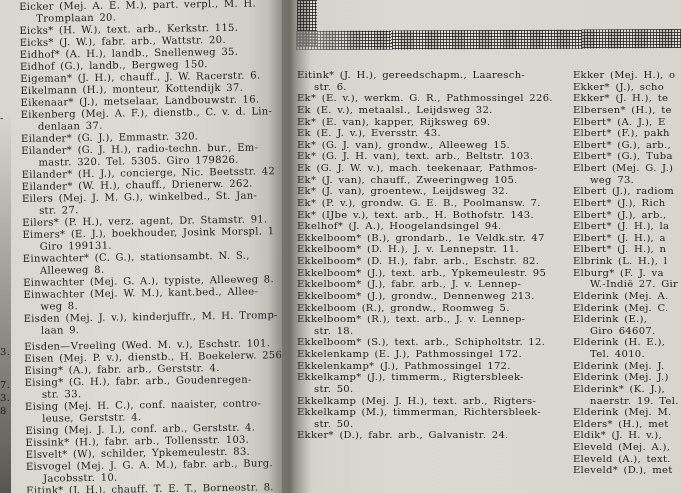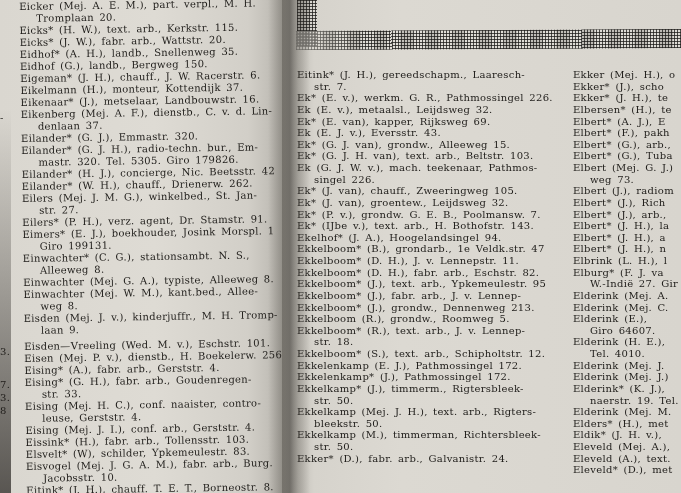--- a/index.html
+++ b/index.html
@@ -103,50 +103,48 @@
     <div class="line indent">leuse, Gerststr. 4.</div>
     <div class="line">Eising (Mej. J. I.), conf. arb., Gerststr. 4.</div>
     <div class="line">Eissink* (H.), fabr. arb., Tollensstr. 103.</div>
     <div class="line">Elsvelt* (W), schilder, Ypkemeulestr. 83.</div>
     <div class="line">Eisvogel (Mej. J. G. A. M.), fabr. arb., Burg.</div>
     <div class="line indent">Jacobsstr. 10.</div>
     <div class="line">Eitink* (J. H.), chauff. T. E. T., Borneostr. 8.</div>
   </div>
 <div class="col col-mid">
     <div class="line">Eitink* (J. H.), gereedschapm., Laaresch-</div>
-    <div class="line indent">str. 7.</div>
+    <div class="line indent">str. 6.</div>
     <div class="line">Ek* (E. v.), werkm. G. R., Pathmossingel 226.</div>
     <div class="line">Ek (E. v.), metaalsl., Leijdsweg 32.</div>
     <div class="line">Ek* (E. van), kapper, Rijksweg 69.</div>
     <div class="line">Ek (E. J. v.), Eversstr. 43.</div>
     <div class="line">Ek* (G. J. van), grondw., Alleeweg 15.</div>
     <div class="line">Ek* (G. J. H. van), text. arb., Beltstr. 103.</div>
     <div class="line">Ek (G. J. W. v.), mach. teekenaar, Pathmos-</div>
-    <div class="line indent">singel 226.</div>
     <div class="line">Ek* (J. van), chauff., Zweeringweg 105.</div>
     <div class="line">Ek* (J. van), groentew., Leijdsweg 32.</div>
     <div class="line">Ek* (P. v.), grondw. G. E. B., Poolmansw. 7.</div>
     <div class="line">Ek* (IJbe v.), text. arb., H. Bothofstr. 143.</div>
     <div class="line">Ekelhof* (J. A.), Hoogelandsingel 94.</div>
     <div class="line">Ekkelboom* (B.), grondarb., 1e Veldk.str. 47</div>
     <div class="line">Ekkelboom* (D. H.), J. v. Lennepstr. 11.</div>
     <div class="line">Ekkelboom* (D. H.), fabr. arb., Eschstr. 82.</div>
     <div class="line">Ekkelboom* (J.), text. arb., Ypkemeulestr. 95</div>
     <div class="line">Ekkelboom* (J.), fabr. arb., J. v. Lennep-</div>
     <div class="line">Ekkelboom* (J.), grondw., Dennenweg 213.</div>
     <div class="line">Ekkelboom (R.), grondw., Roomweg 5.</div>
     <div class="line">Ekkelboom* (R.), text. arb., J. v. Lennep-</div>
     <div class="line indent">str. 18.</div>
     <div class="line">Ekkelboom* (S.), text. arb., Schipholtstr. 12.</div>
     <div class="line">Ekkelenkamp (E. J.), Pathmossingel 172.</div>
     <div class="line">Ekkelenkamp* (J.), Pathmossingel 172.</div>
     <div class="line">Ekkelkamp* (J.), timmerm., Rigtersbleek-</div>
     <div class="line indent">str. 50.</div>
     <div class="line">Ekkelkamp (Mej. J. H.), text. arb., Rigters-</div>
-    <div class="line indent">bleekstr. 50.</div>
     <div class="line">Ekkelkamp (M.), timmerman, Richtersbleek-</div>
     <div class="line indent">str. 50.</div>
     <div class="line">Ekker* (D.), fabr. arb., Galvanistr. 24.</div>
   </div>
 <div class="col col-right">
     <div class="line">Ekker (Mej. H.), o</div>
     <div class="line">Ekker* (J.), scho</div>
     <div class="line">Ekker* (J. H.), te</div>
     <div class="line">Elbersen* (H.), te</div>
     <div class="line">Elbert* (A. J.), E</div>

